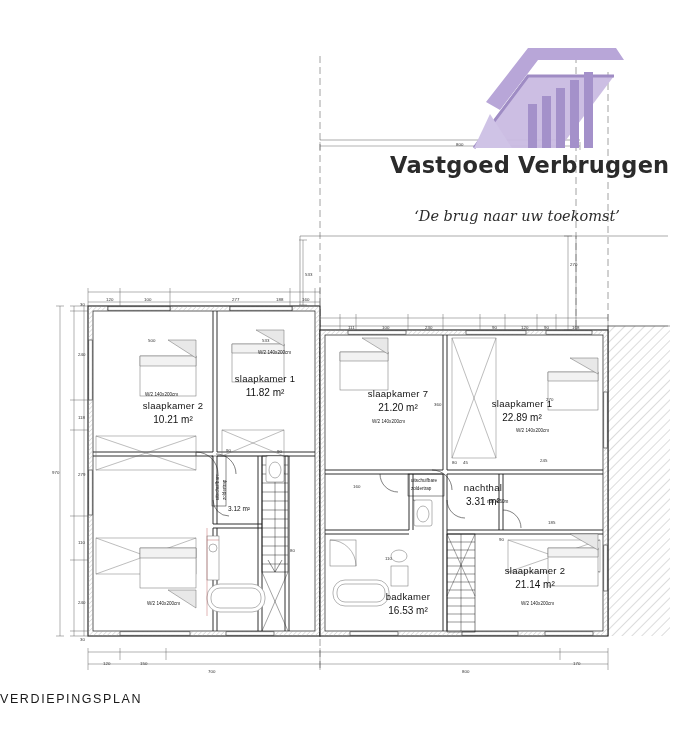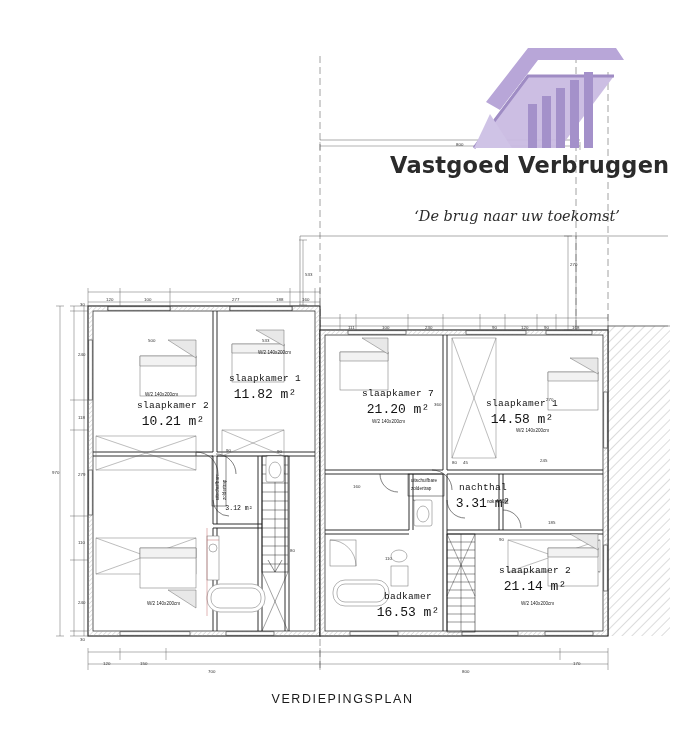--- a/index.html
+++ b/index.html
@@ -49,42 +49,41 @@
     font-style: italic;
     font-size: 14.5px;
     color: #2b2b2b;
     white-space: nowrap;
   }
   .plan-caption {
     position: absolute;
     left: 0;
     top: 692px;
     width: 685px;
-    text-align: center;
     font-family: "Liberation Sans", sans-serif;
     font-size: 12.5px;
     letter-spacing: 1.6px;
     color: #1a1a1a;
   }
   .room-label {
     position: absolute;
     text-align: center;
     color: #111;
-    font-family: Liberation Mono, monospace;
+    font-family: Liberation Sans, sans-serif;
     white-space: nowrap;
     pointer-events: none;
   }
   .room-label .rname {
     display: block;
     font-size: 9.5px;
     letter-spacing: 0.3px;
   }
   .room-label .rarea {
     display: block;
-    font-size: 13px;
+    font-size: 10px;
     margin-top: 3px;
   }
   .tiny-label {
     position: absolute;
     font-size: 4.6px;
     color: #222;
     font-family: "Liberation Sans", sans-serif;
     white-space: nowrap;
     pointer-events: none;
   }
@@ -450,21 +449,21 @@
 <div class="room-label" style="left:225px; top:373px; width:80px;">
   <span class="rname">slaapkamer 1</span>
   <span class="rarea">11.82 m²</span>
 </div>
 <div class="room-label" style="left:358px; top:388px; width:80px;">
   <span class="rname">slaapkamer 7</span>
   <span class="rarea">21.20 m²</span>
 </div>
 <div class="room-label" style="left:482px; top:398px; width:80px;">
   <span class="rname">slaapkamer 1</span>
-  <span class="rarea">14.58 m²</span>
+  <span class="rarea">22.89 m²</span>
 </div>
 <div class="room-label" style="left:495px; top:565px; width:80px;">
   <span class="rname">slaapkamer 2</span>
   <span class="rarea">21.14 m²</span>
 </div>
 <div class="room-label" style="left:452px; top:482px; width:62px;">
   <span class="rname">nachthal</span>
   <span class="rarea">3.31 m²</span>
 </div>
 <div class="room-label" style="left:373px; top:591px; width:70px;">

